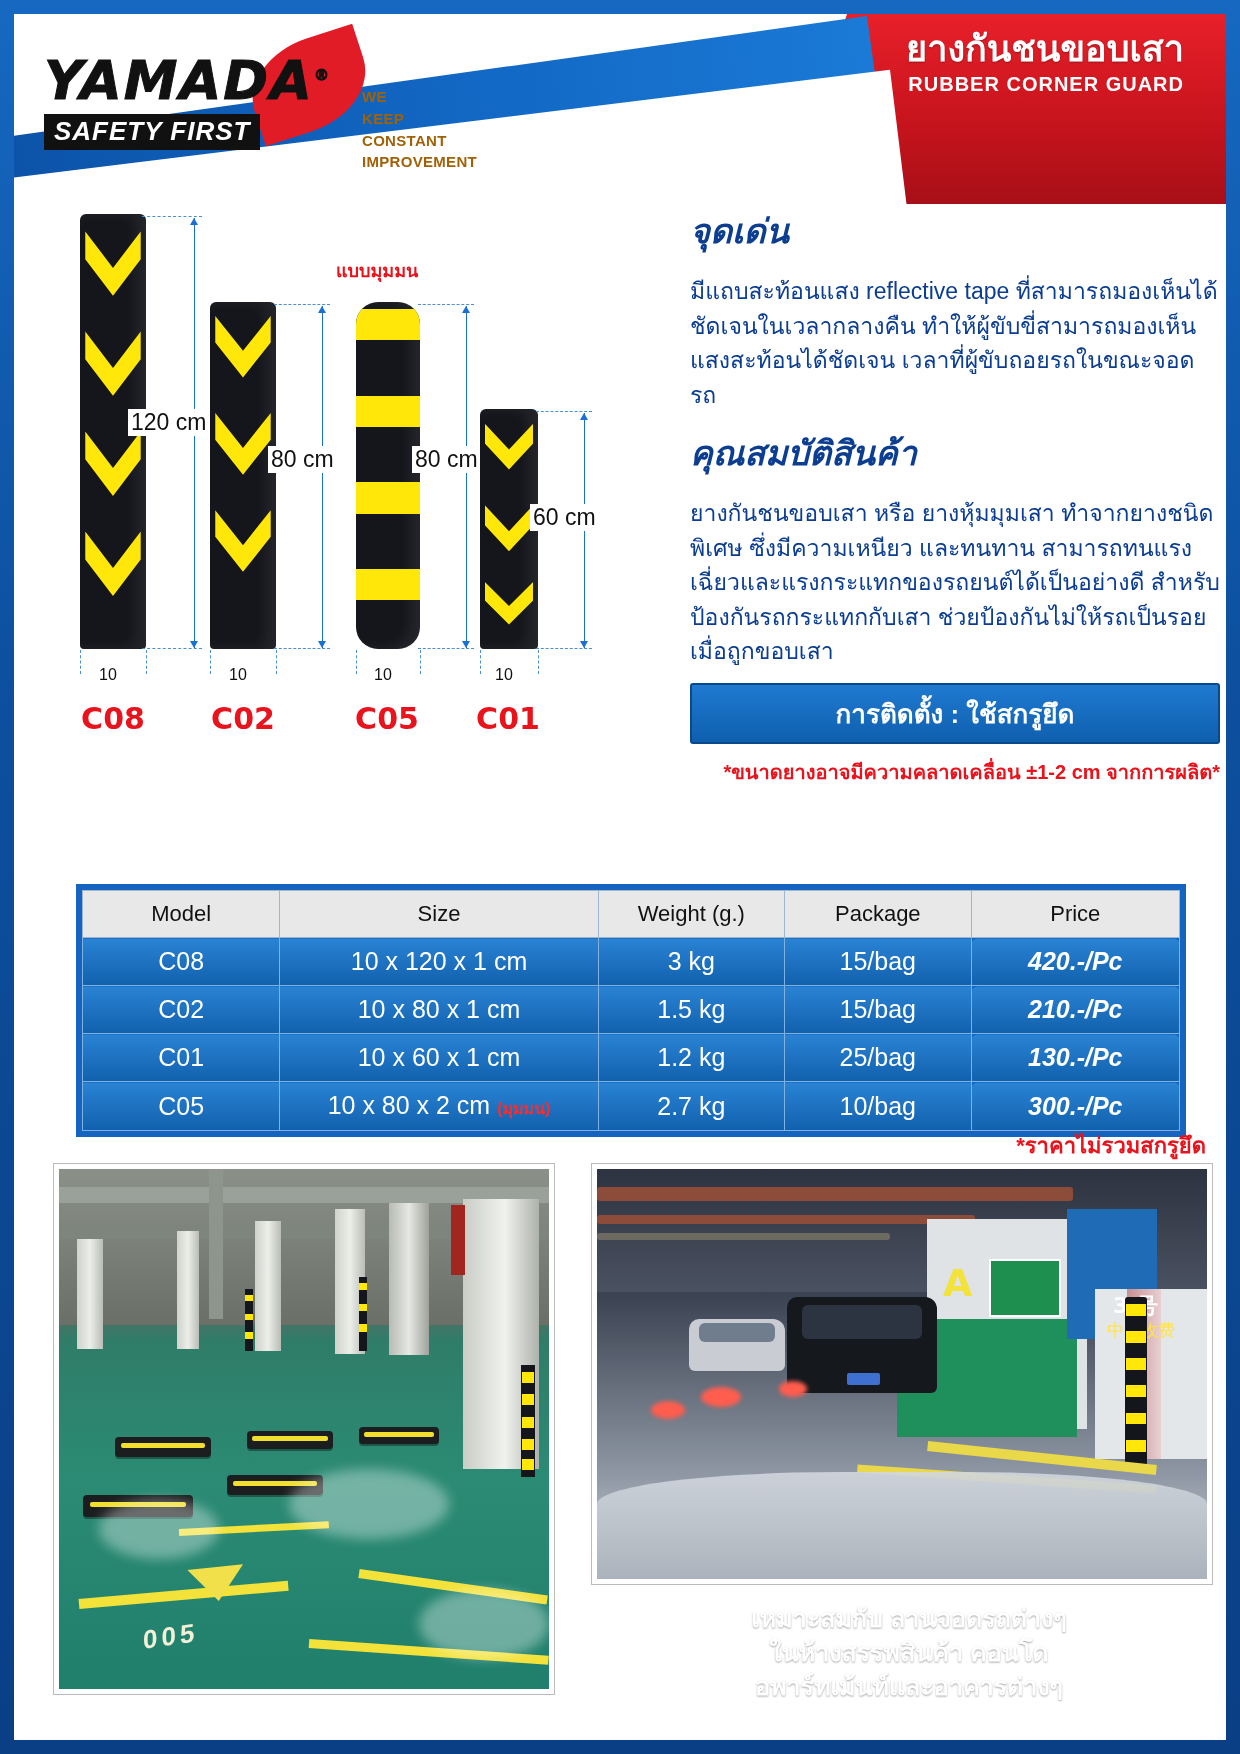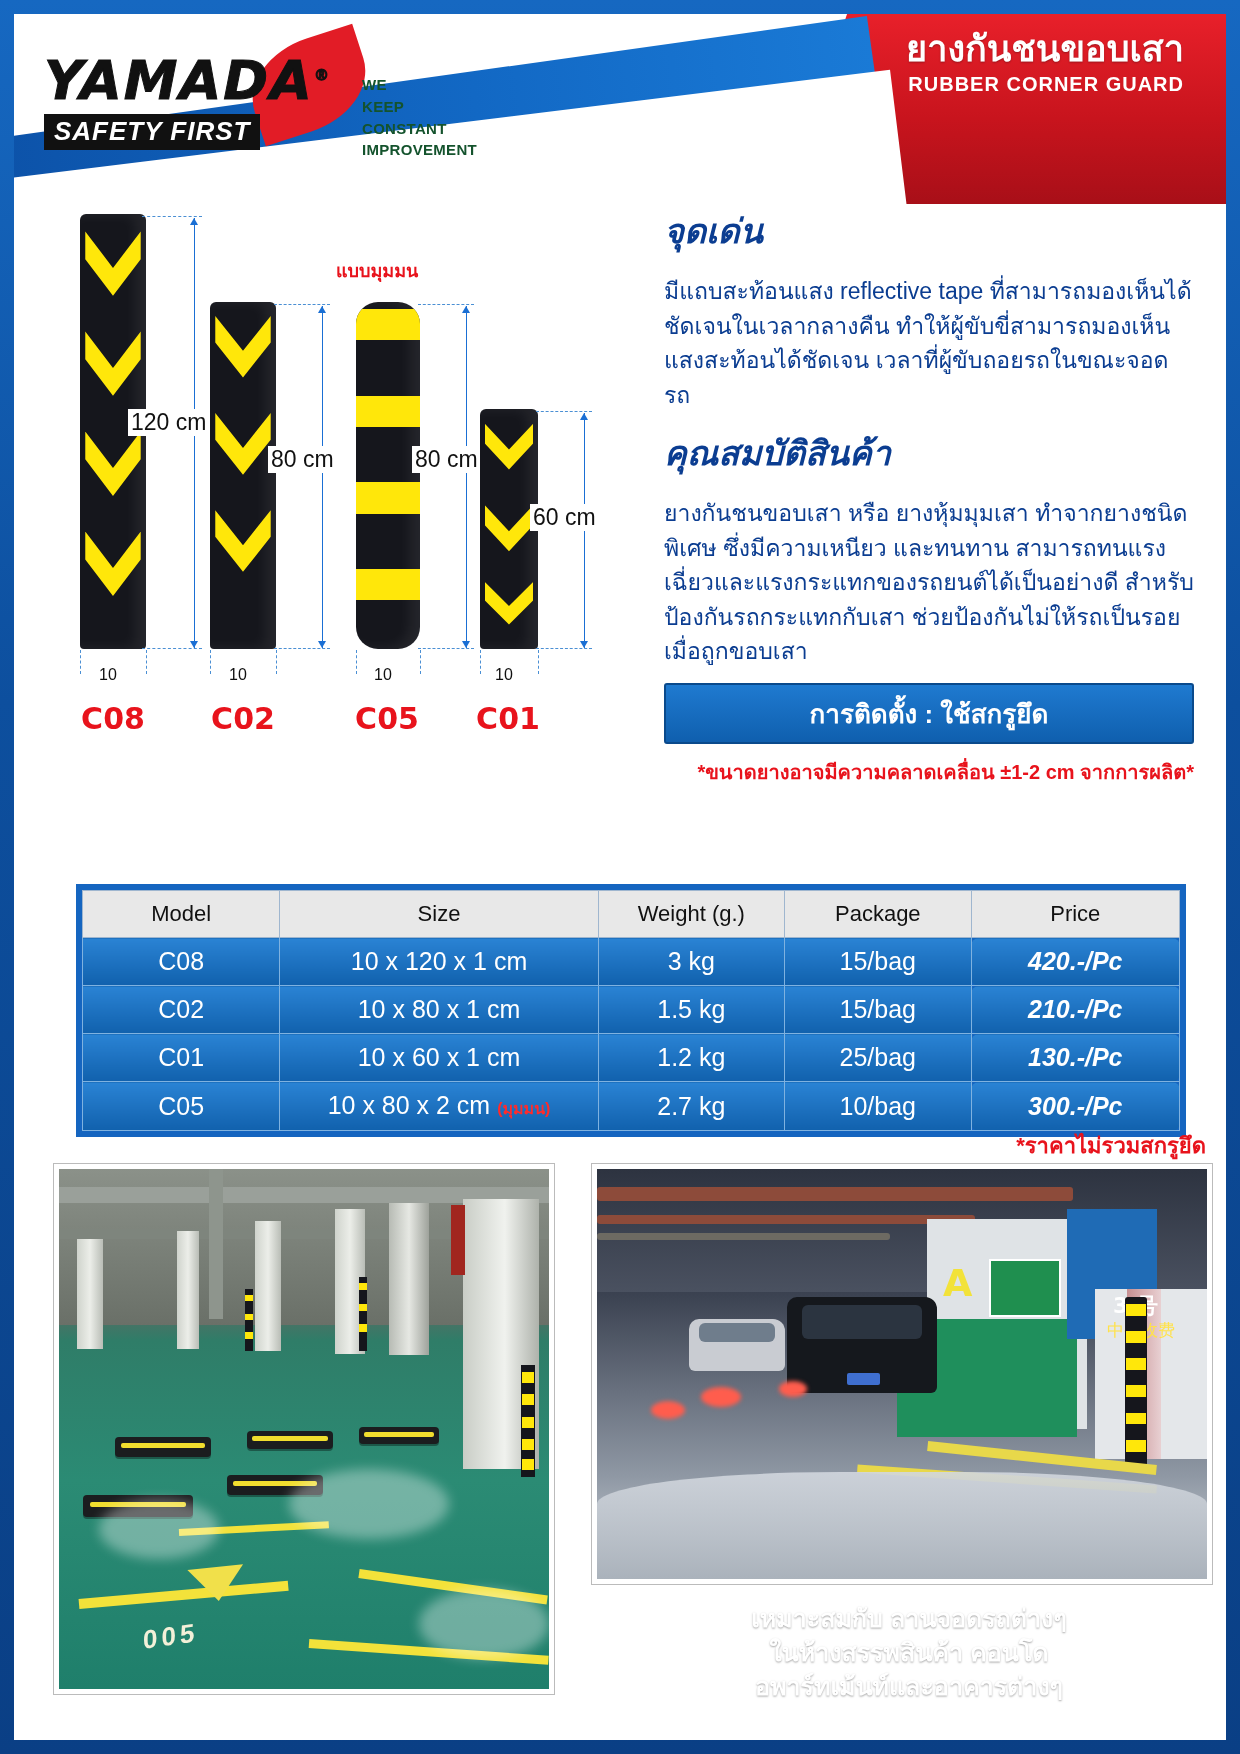--- a/index.html
+++ b/index.html
@@ -74,22 +74,22 @@
     display:inline-block;
   }
   .logo-swoosh{
     position:absolute; left:205px; top:-14px; width:120px; height:90px;
     background:#e21c26;
     border-radius:60% 0 60% 0;
     transform:rotate(-18deg);
     z-index:-1;
   }
   .we-keep{
-    position:absolute; left:348px; top:60px; z-index:7;
-    font-size:15px; font-weight:bold; color:#14532d; line-height:1.45;
+    position:absolute; left:348px; top:72px; z-index:7;
+    font-size:15px; font-weight:bold; color:#a16207; line-height:1.45;
     letter-spacing:.3px;
   }
   .hdr-titles{
     position:absolute; right:42px; top:14px; text-align:right; z-index:7; color:#fff;
   }
   .hdr-th{
     font-size:36px; font-weight:bold; line-height:1.15;
     text-shadow:0 1px 2px rgba(0,0,0,.3);
   }
   .hdr-en{
@@ -142,21 +142,21 @@
   }
   .dashed-v{
     position:absolute; border-left:1px dashed #4a8fd4; width:0;
   }
   .round-note{
     position:absolute; font-size:18px; color:#e8131c; font-weight:bold;
   }
 
   
   .right-col{
-    position:absolute; left:650px; top:190px; width:530px;
+    position:absolute; left:676px; top:190px; width:530px;
   }
   .head-th{
     font-size:34px; font-weight:bold; color:#0b3d91; font-style:italic;
     margin:0 0 4px 0;
   }
   .para{
     font-size:23px; color:#0b3d91; line-height:1.5; margin:16px 0 6px 0;
   }
   .head-th2{
     font-size:34px; font-weight:bold; color:#0b3d91; font-style:italic;

